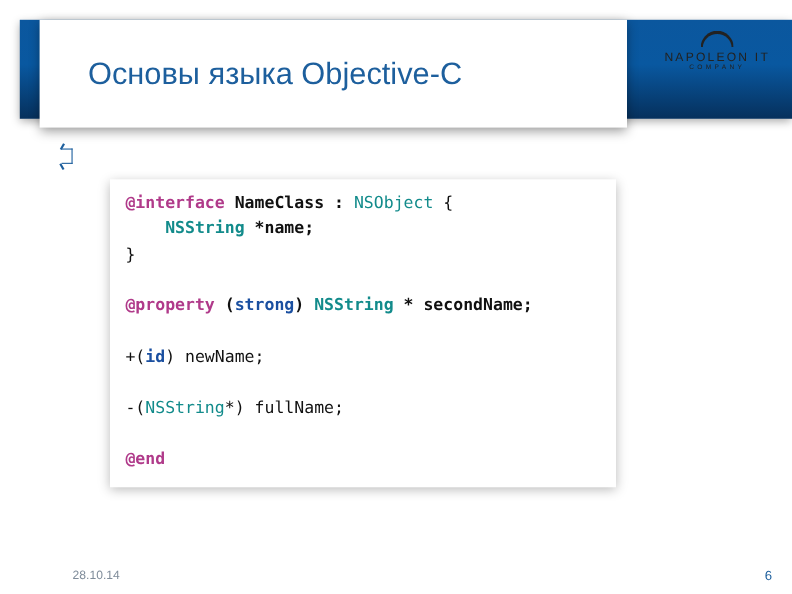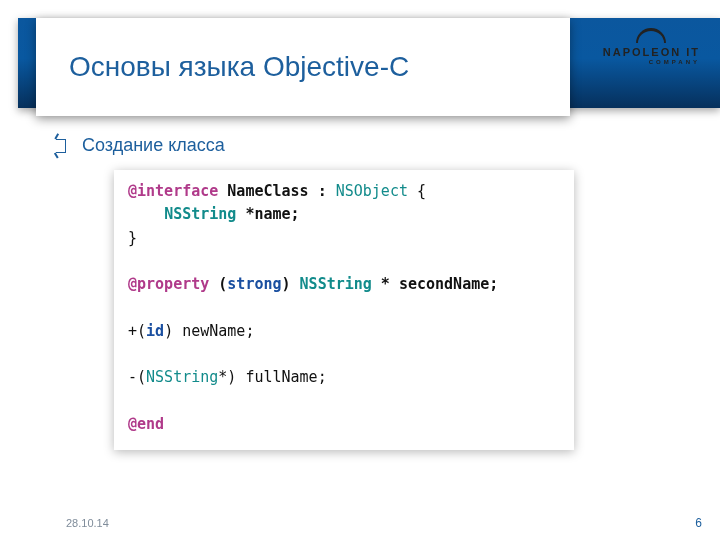--- a/index.html
+++ b/index.html
@@ -29,36 +29,36 @@
     left: 18px;
     right: 150px;
     bottom: -8px;
     background: #fff;
     box-shadow: 0 3px 10px rgba(0,0,0,0.4);
     display: flex;
     align-items: center;
     padding-left: 28px;
   }
   .title-card h1 {
-    margin: 5px;
+    margin: 16px;
     font-size: 28px;
     font-weight: 400;
     color: #1d5f9d;
   }
 
   
   .logo {
     position: absolute;
     top: 28px;
     right: 20px;
     color: #222;
-    text-align: right;
+    text-align: center;
     font-size: 10px;
     letter-spacing: 2px;
-    font-weight: 700;
+    font-weight: 400;
   }
   .logo .arc {
     width: 30px; height: 15px;
     border-top: 3px solid #222;
     border-left: 2px solid #222;
     border-right: 2px solid #222;
     border-radius: 18px 18px 0 0;
     margin: 0 auto 3px;
   }
   .logo .big { font-size: 11px; }
@@ -100,21 +100,21 @@
     transform-origin: left center;
     transform: rotate(60deg);
   }
   .bullet-text {
     font-size: 18px;
     color: #1d5f9d;
   }
 
   .code-card {
     margin-top: 14px;
-    margin-left: 58px;
+    margin-left: 44px;
     width: 460px;
     background: #fff;
     box-shadow: 0 2px 10px rgba(0,0,0,0.28);
     padding: 10px 14px 14px;
     font-family: "Menlo", "Consolas", monospace;
     font-size: 15px;
     line-height: 1.55;
     color: #111;
     white-space: pre;
   }
@@ -148,21 +148,20 @@
 
 <div class="logo">
   <div class="arc"></div>
   <div class="big">NAPOLEON IT</div>
   <div class="small">COMPANY</div>
 </div>
 
 <div class="content">
   <div class="bullet-row">
     <span class="bullet"></span>
-    <span class="bullet-text">Создание класса</span>
   </div>
 
   <div class="code-card"><span class="kw-at bold">@interface</span><span class="bold"> NameClass : </span><span class="kw-teal">NSObject</span><span> {</span>
 <span>    </span><span class="kw-teal bold">NSString</span><span class="bold"> *name;</span>
 <span>}</span>
 <span></span>
 <span class="kw-at bold">@property</span><span class="bold"> (</span><span class="kw-blue bold">strong</span><span class="bold">) </span><span class="kw-teal bold">NSString</span><span class="bold"> * secondName;</span>
 <span></span>
 <span>+(</span><span class="kw-blue">id</span><span>) newName;</span>
 <span></span>

